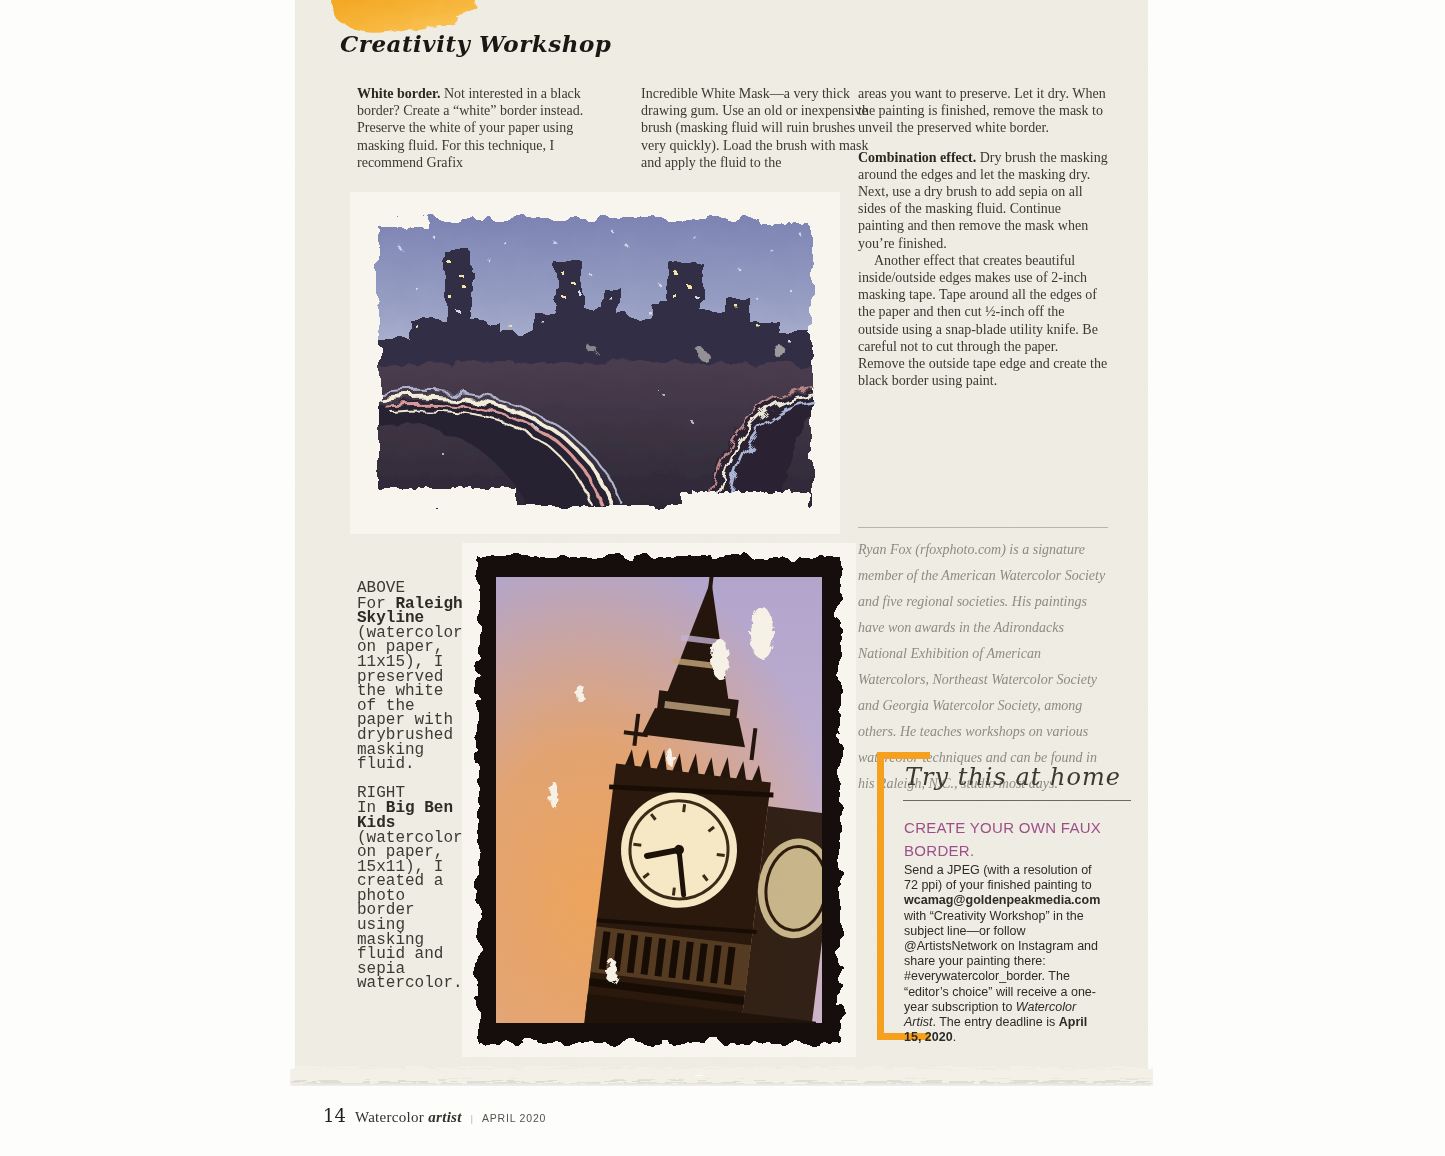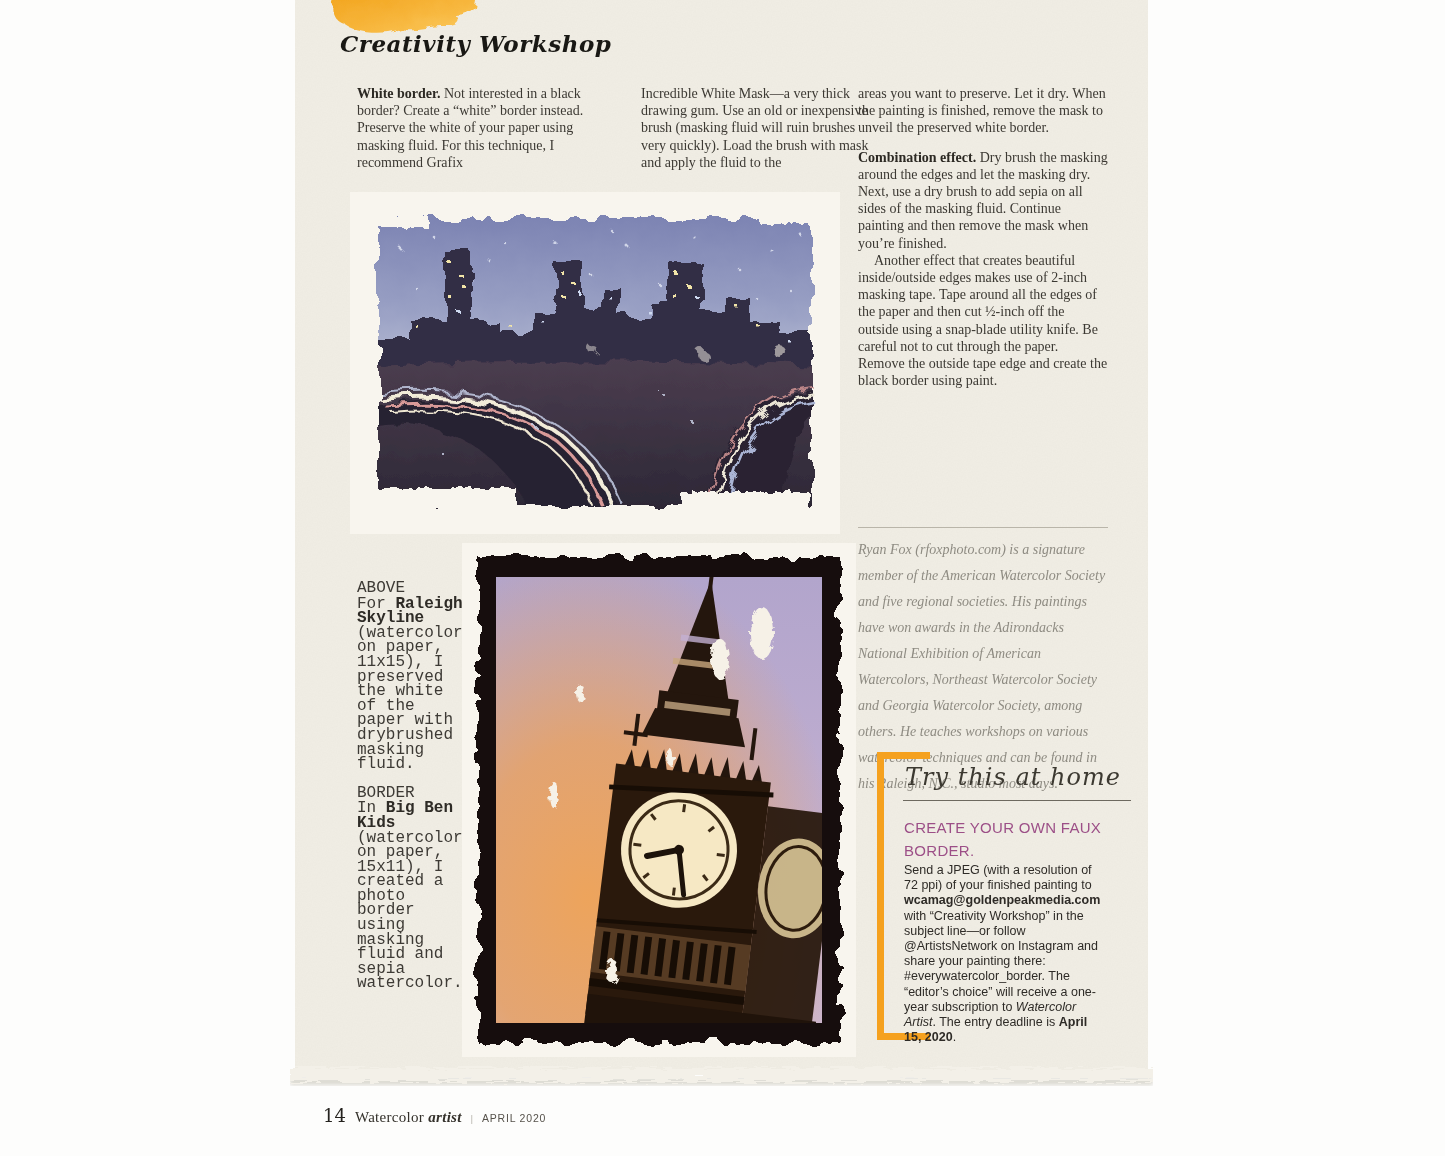--- a/index.html
+++ b/index.html
@@ -366,21 +366,21 @@
     </g>
   </g>
 </svg>
 
 <div class="captions">
   <div class="cap-block">
     <p class="cap-label">ABOVE</p>
     <p><span>For </span><b>Raleigh Skyline</b><span> (watercolor on paper, 11x15), I preserved the white of the paper with drybrushed masking fluid.</span></p>
   </div>
   <div class="cap-block">
-    <p class="cap-label">BORDER</p>
+    <p class="cap-label">RIGHT</p>
     <p><span>In </span><b>Big Ben Kids</b><span> (watercolor on paper, 15x11), I created a photo border using masking fluid and sepia watercolor.</span></p>
   </div>
 </div>
 
 <div class="sidebar-bracket" style="border-color: rgb(245, 161, 31);"></div>
 <div class="sidebar-script">Try this at home</div>
 <div class="sidebar-heading" style="color: rgb(156, 79, 135);">CREATE YOUR OWN FAUX BORDER.</div>
 <div class="sidebar-body"><span>Send a JPEG (with a resolution of 72 ppi) of your finished painting to </span><span style="font-weight: 700;">wcamag@goldenpeakmedia.com</span><span> with “Creativity Workshop” in the subject line—or follow @ArtistsNetwork on Instagram and share your painting there: #everywatercolor_border. The “editor’s choice” will receive a one-year subscription to </span><span style="font-style: italic;">Watercolor Artist</span><span>. The entry deadline is </span><span style="font-weight: 700;">April 15, 2020</span><span>.</span></div>
 
 <div class="footer">

